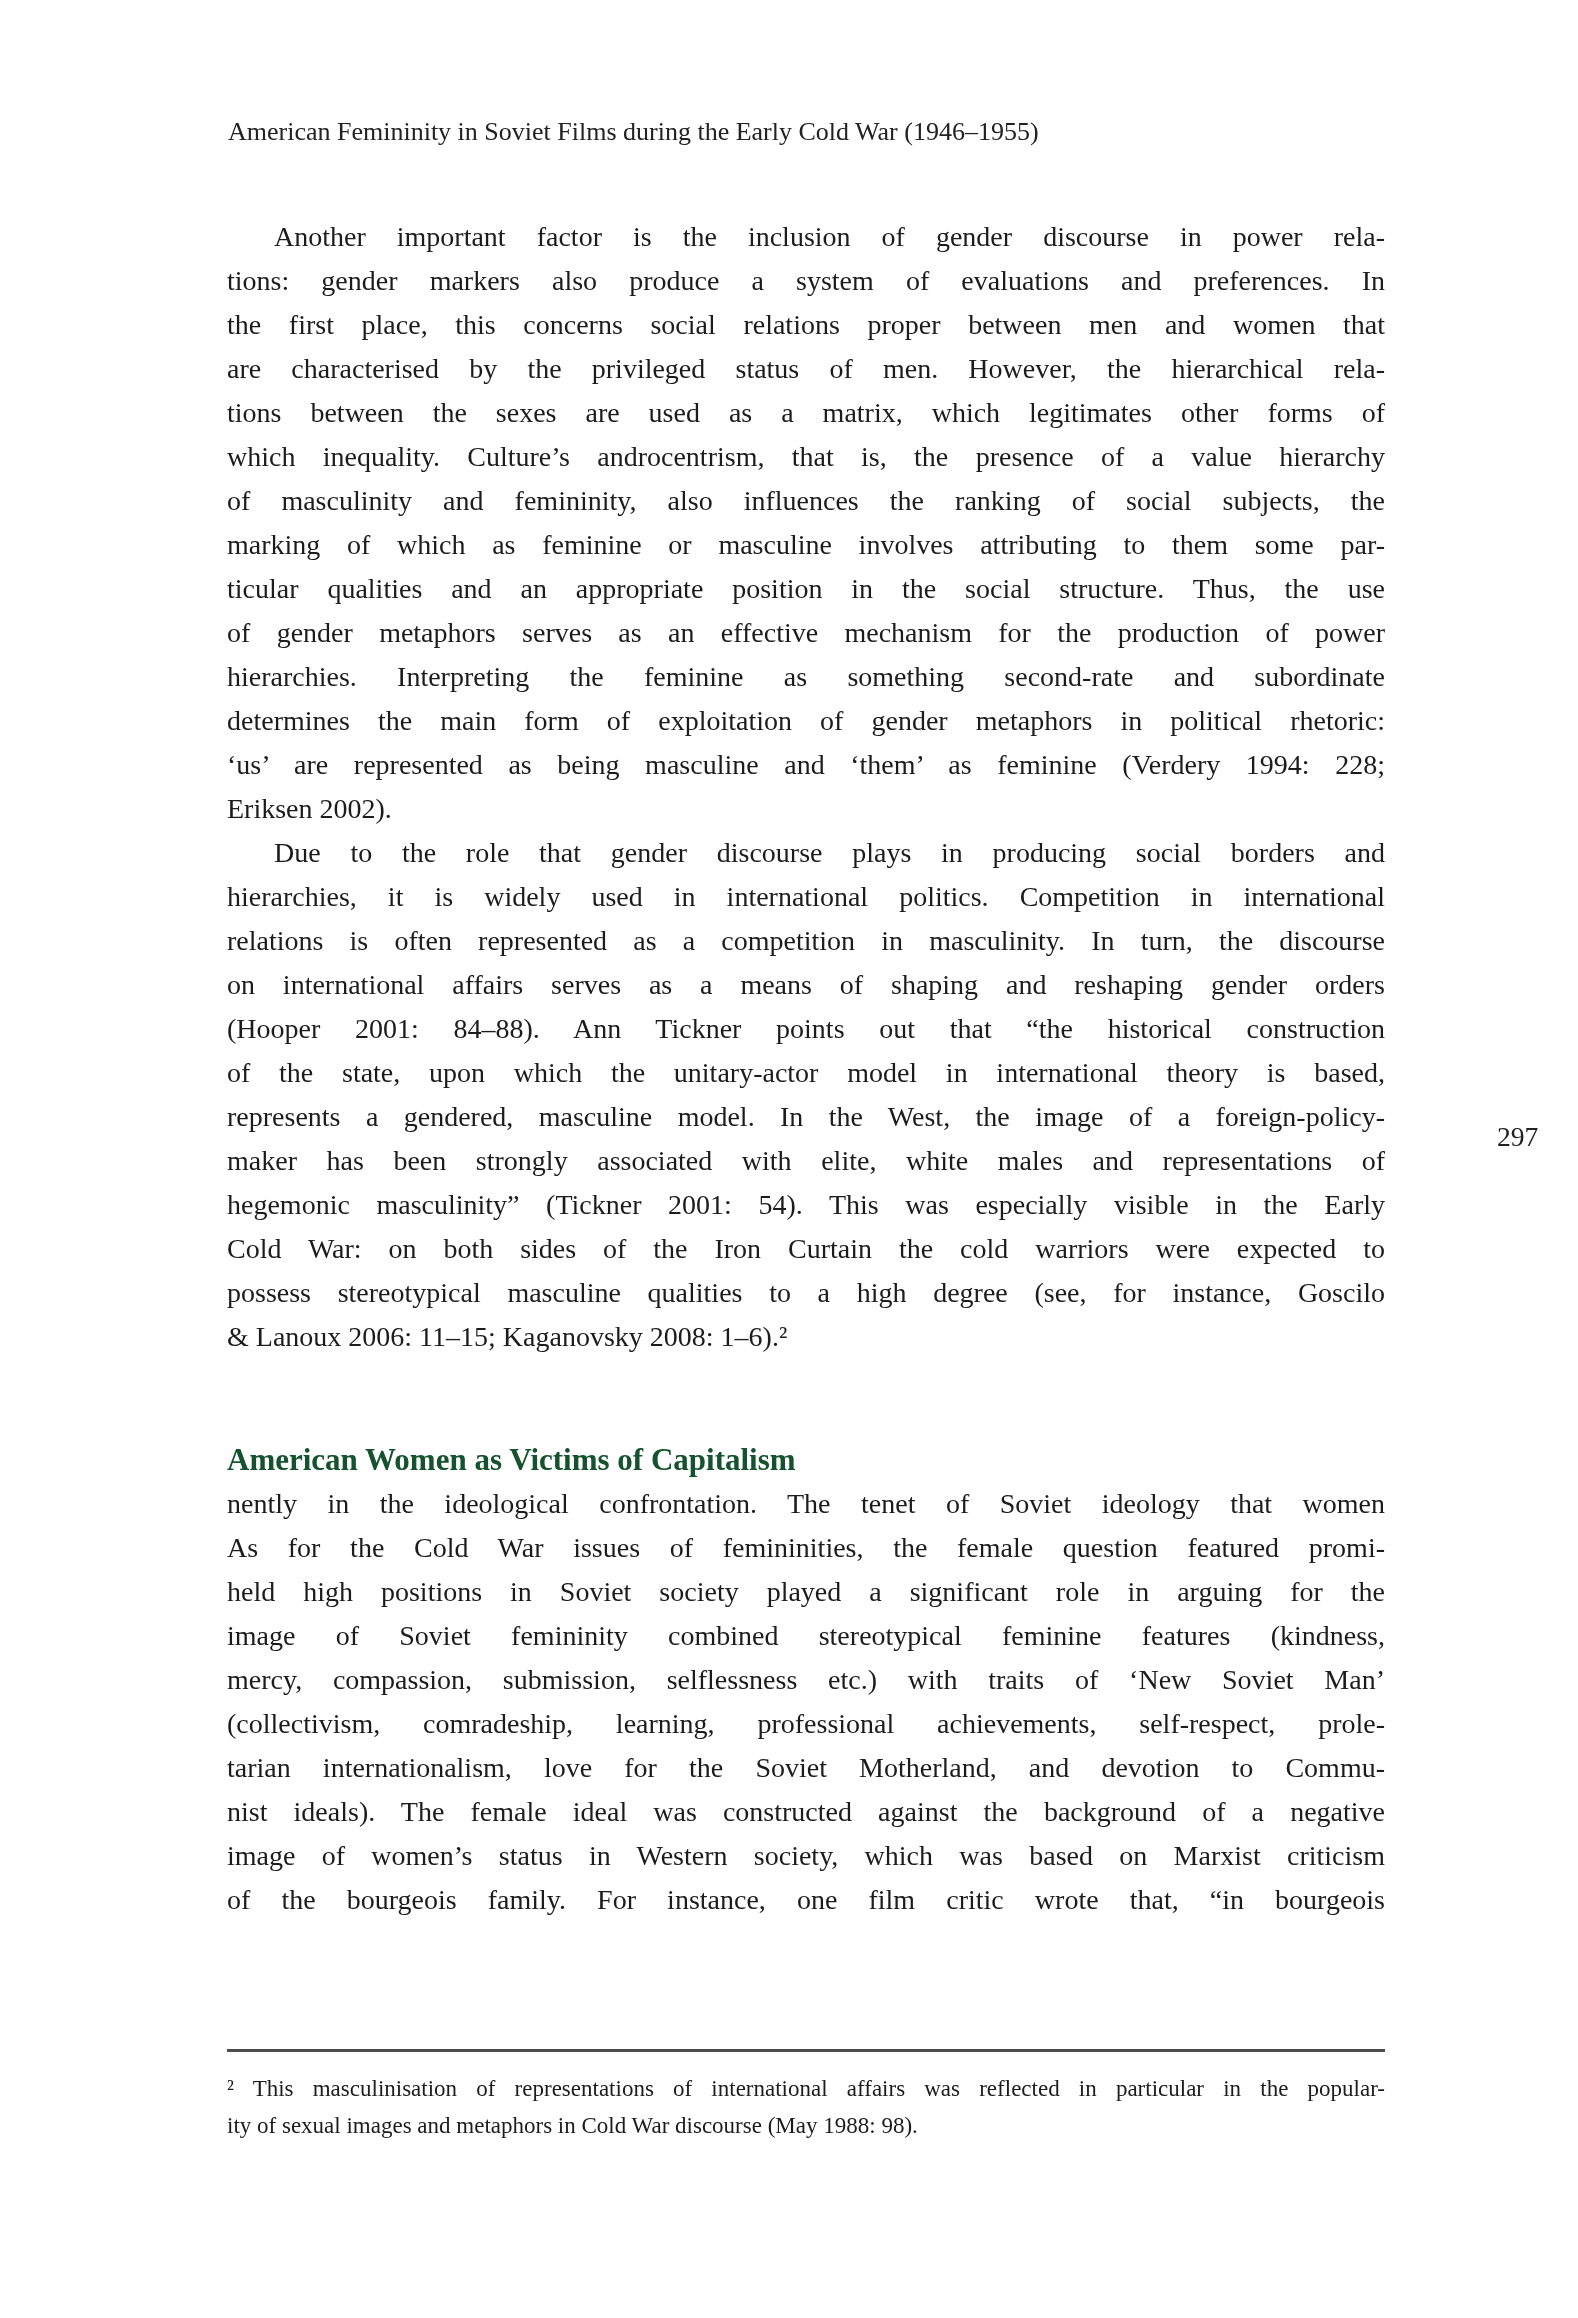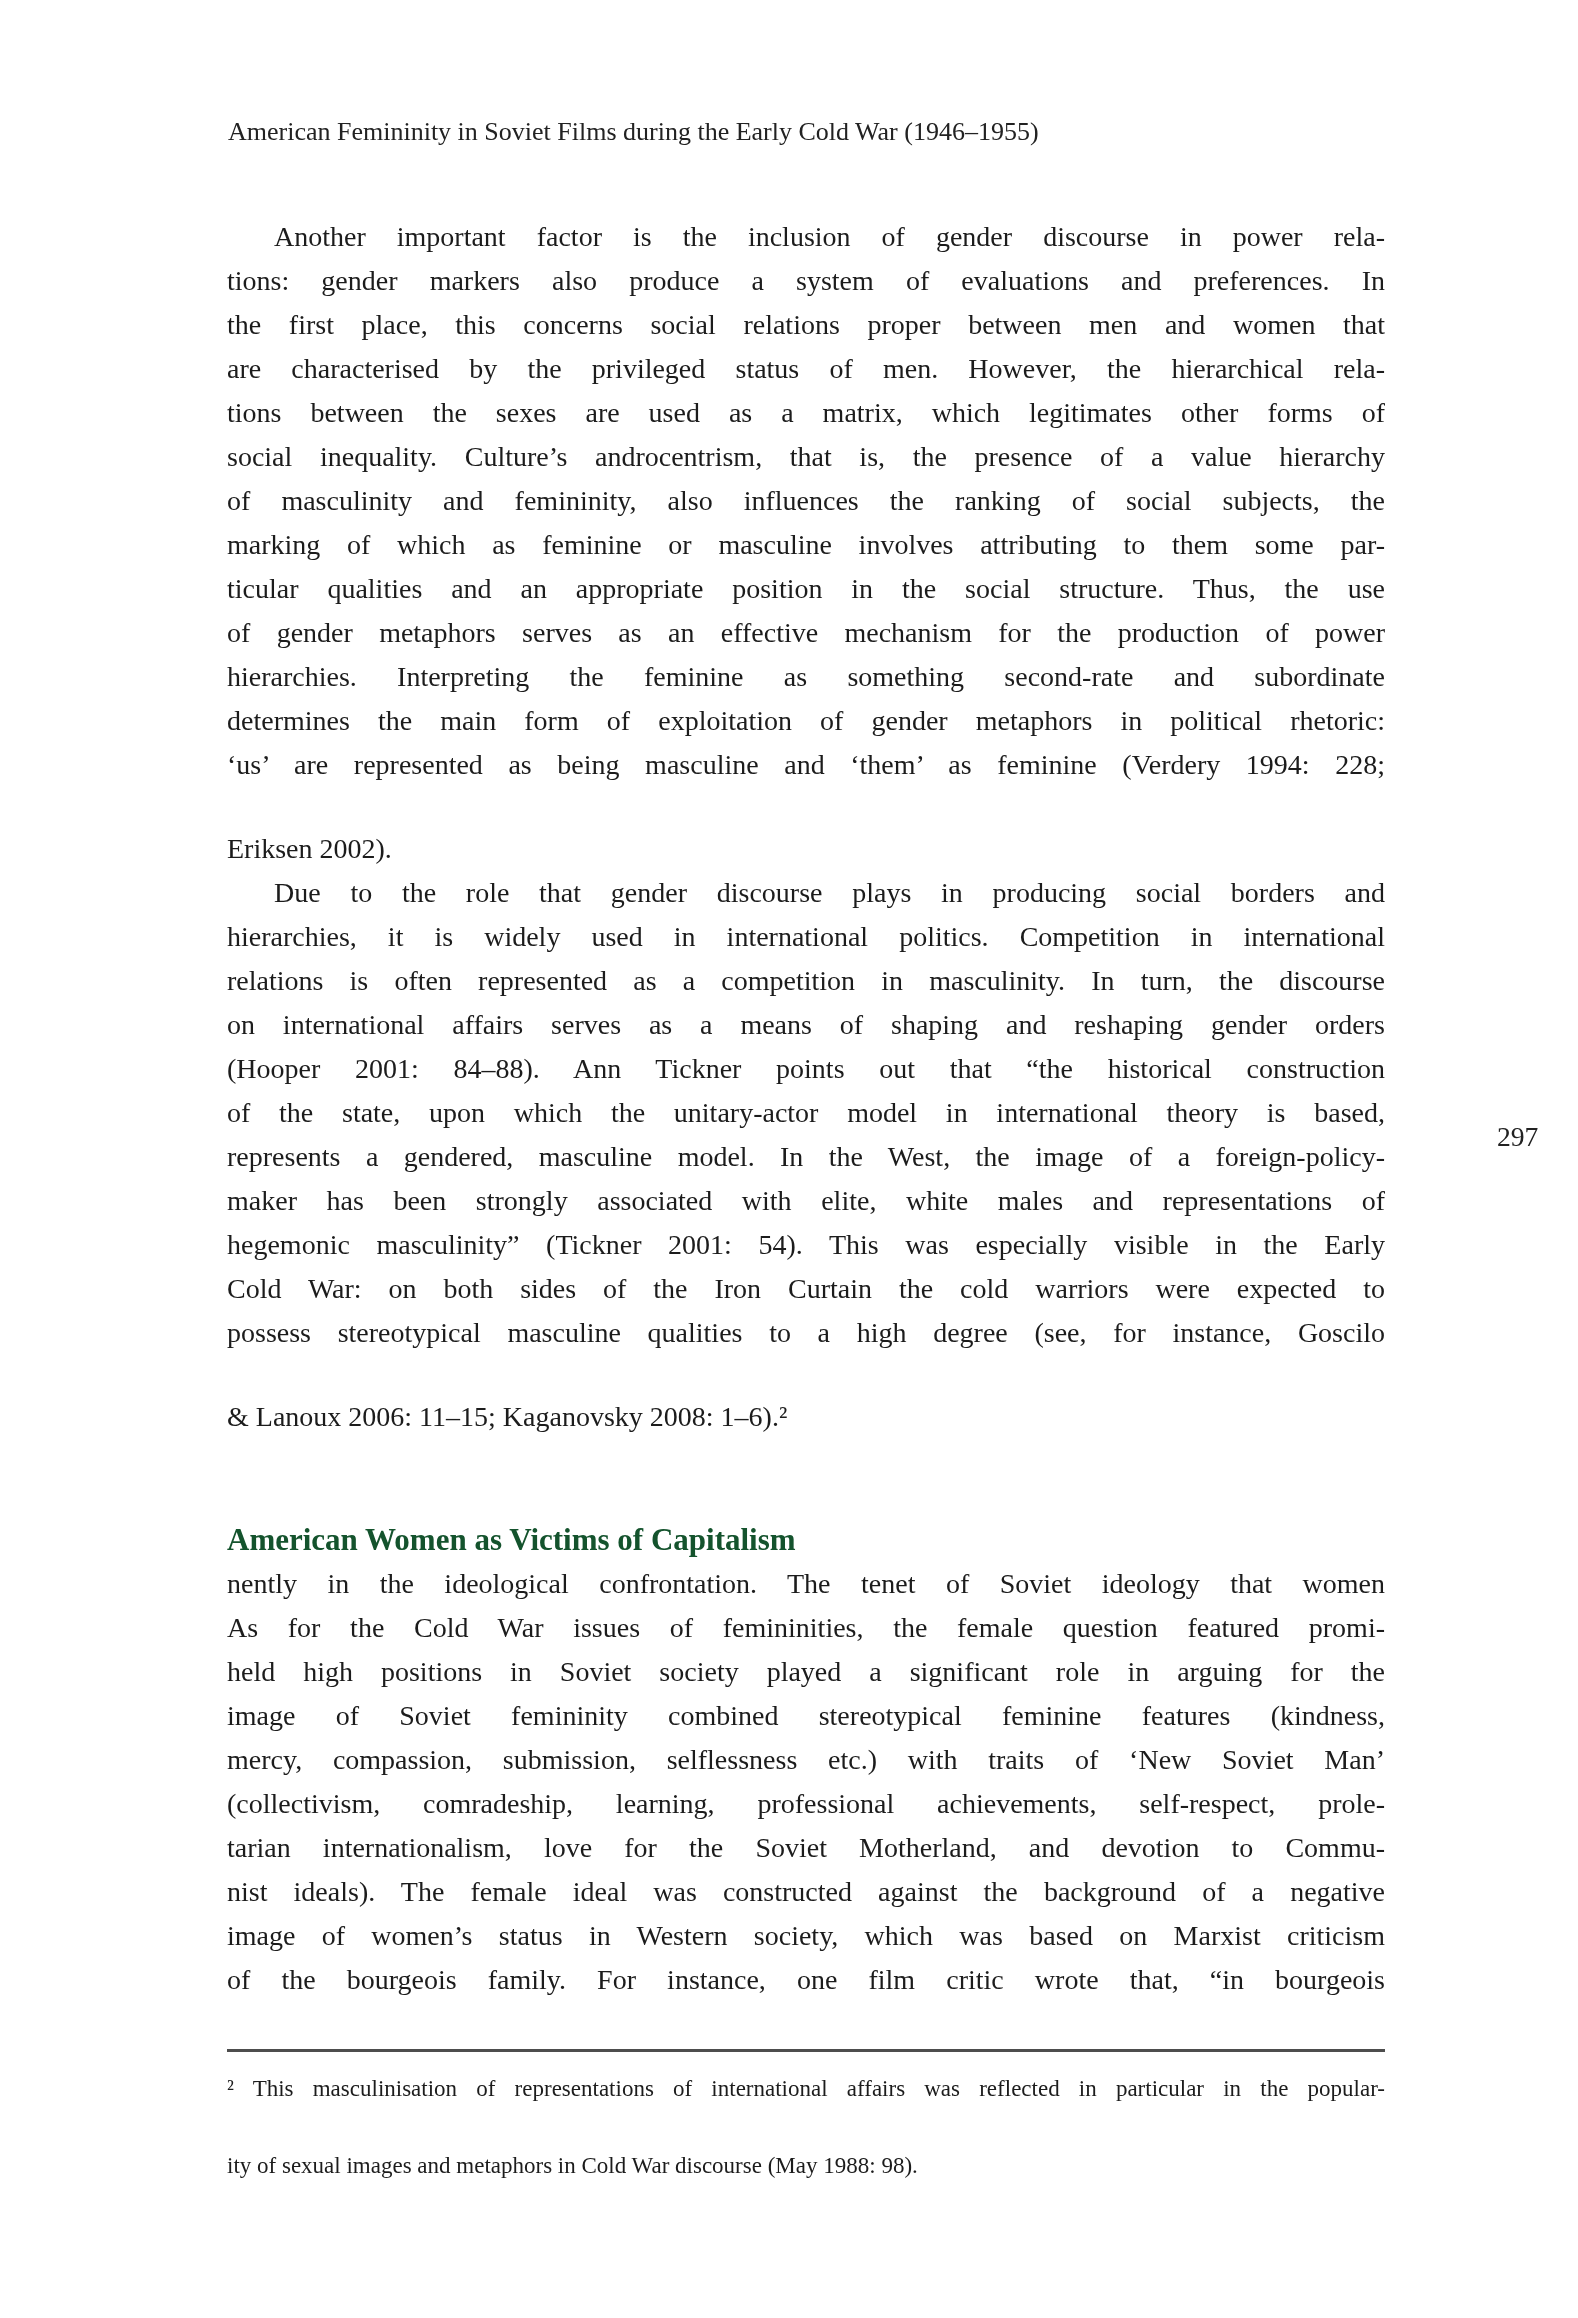--- a/index.html
+++ b/index.html
@@ -46,21 +46,20 @@
     font-size: 28px;
     height: 44px;
     line-height: 44px;
     text-align: justify;
     text-align-last: justify;
     -moz-text-align-last: justify;
     overflow: hidden;
   }
   .line.last {
     text-align-last: left;
-    margin-top: 40px;
     -moz-text-align-last: left;
   }
   .line.indent { text-indent: 47px; }
   .heading-gap { height: 79px; }
   .section-heading {
     margin: 0;
     padding: 0;
     font-size: 31px;
     font-weight: bold;
     height: 44px;
@@ -97,21 +96,21 @@
 
   <div class="page-number">297</div>
 
   <div class="text-block">
     <div class="para">
         <div class="line indent">Another important factor is the inclusion of gender discourse in power rela-</div>
         <div class="line">tions: gender markers also produce a system of evaluations and preferences. In</div>
         <div class="line">the first place, this concerns social relations proper between men and women that</div>
         <div class="line">are characterised by the privileged status of men. However, the hierarchical rela-</div>
         <div class="line">tions between the sexes are used as a matrix, which legitimates other forms of</div>
-        <div class="line">social inequality. Culture’s androcentrism, that is, the presence of a value hierarchy</div>
+        <div class="line">which inequality. Culture’s androcentrism, that is, the presence of a value hierarchy</div>
         <div class="line">of masculinity and femininity, also influences the ranking of social subjects, the</div>
         <div class="line">marking of which as feminine or masculine involves attributing to them some par-</div>
         <div class="line">ticular qualities and an appropriate position in the social structure. Thus, the use</div>
         <div class="line">of gender metaphors serves as an effective mechanism for the production of power</div>
         <div class="line">hierarchies. Interpreting the feminine as something second-rate and subordinate</div>
         <div class="line">determines the main form of exploitation of gender metaphors in political rhetoric:</div>
         <div class="line">‘us’ are represented as being masculine and ‘them’ as feminine (Verdery 1994: 228;</div>
         <div class="line last">Eriksen 2002).</div>
       </div>
     <div class="para">

